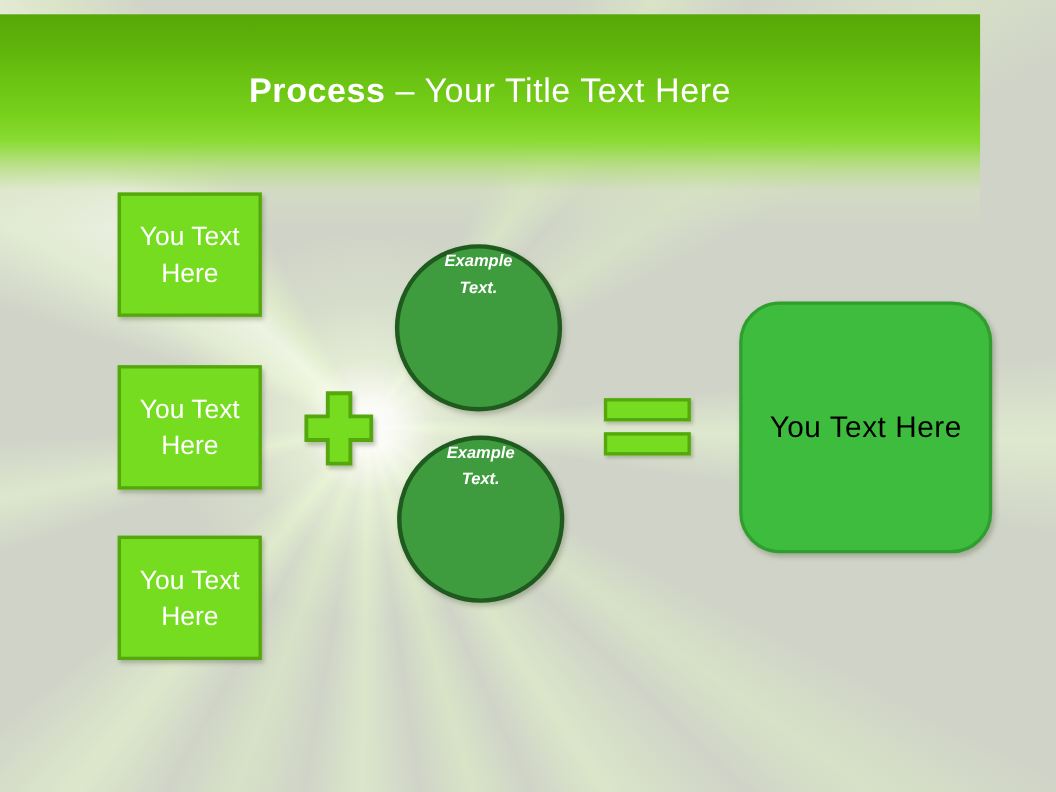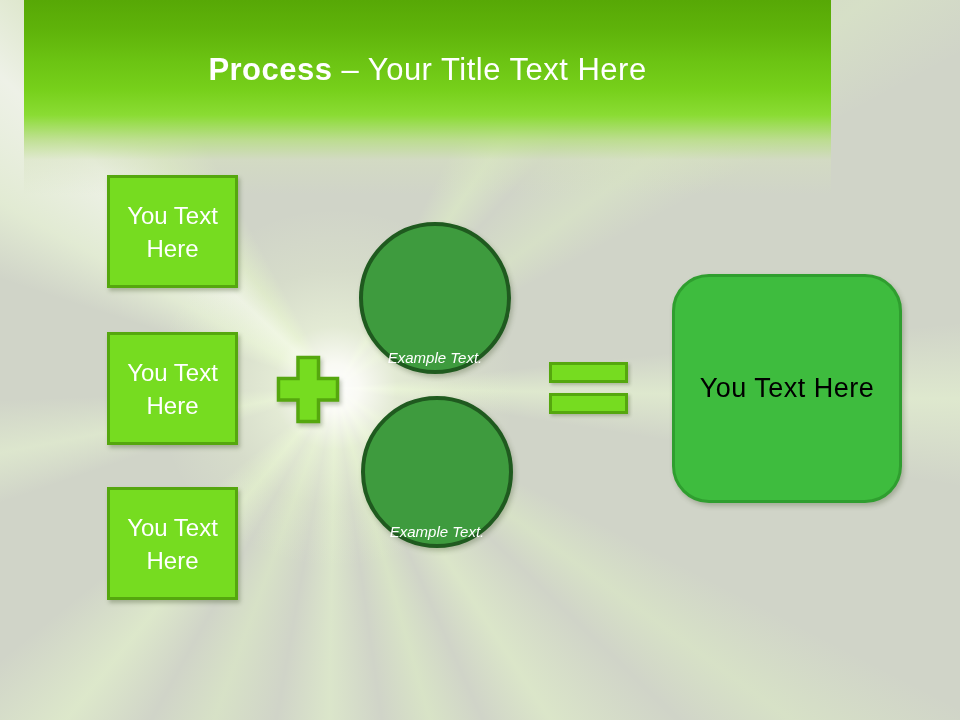--- a/index.html
+++ b/index.html
@@ -27,47 +27,47 @@
         rgba(232,251,205,.45) 181deg, rgba(255,255,255,0) 190deg,
         rgba(228,250,196,.35) 200deg, rgba(255,255,255,0) 209deg,
         rgba(233,251,205,.50) 219deg, rgba(255,255,255,0) 231deg,
         rgba(255,255,255,0) 251deg, rgba(236,252,212,.45) 259deg,
         rgba(255,255,255,0) 268deg, rgba(255,255,255,0) 288deg,
         rgba(240,253,220,.55) 299deg, rgba(252,255,246,.68) 313deg,
         rgba(232,250,200,.45) 323deg, rgba(255,255,255,0) 332deg,
         rgba(255,255,255,0) 360deg);}
 
   
-  .header{position:absolute;top:0;left:0;width:807px;height:200px;
+  .header{position:absolute;top:13px;left:0;width:891px;height:200px;
     background:linear-gradient(to bottom,
       var(--header-top,#57a806) 0px, #5fb30a 30px, var(--header-mid,#6cc413) 62px,
       #77d01b 90px, var(--header-low,#8adc33) 115px,
       rgba(185,222,135,.85) 140px, rgba(214,226,190,.45) 160px,
-      rgba(210,214,200,0) 195px);margin-left:24px;}
+      rgba(210,214,200,0) 195px);}
 
   .title{position:absolute;top:52px;left:0;width:100%;margin:0;text-align:center;
          color:var(--title-color,#fff);font-size:31px;font-weight:400;letter-spacing:.5px;}
   .title .t-bold{font-weight:700;margin-right:9px;}
 
   .sq{position:absolute;left:107px;width:131px;height:113px;box-sizing:border-box;
       background:var(--bright-green,#76dc20);border:3px solid var(--bright-green-border,#55a70e);
       display:flex;align-items:center;justify-content:center;text-align:center;
       color:var(--square-text,#fff);font-size:24px;line-height:33px;padding:0 12px;
       box-shadow:2px 3px 4px rgba(70,90,45,.35);}
   .sq1{top:175px}.sq2{top:332px}.sq3{top:487px}
 
   .plus{position:absolute;left:276px;top:355px;
         filter:drop-shadow(2px 3px 2px rgba(70,90,45,.35));}
   .plus path{fill:var(--bright-green,#76dc20);stroke:var(--bright-green-border,#55a70e);
              stroke-width:3.5;}
 
   .circle{position:absolute;width:152px;height:152px;border-radius:50%;box-sizing:border-box;
       background:var(--circle-green,#3e9b3e);border:4px solid var(--circle-border,#1f5a1f);
-      display:flex;align-items:flex-end;justify-content:center;text-align:center;
-      color:var(--circle-text,#fff);font-size:15px;font-weight:400;font-style:italic;
+      display:flex;align-items:flex-start;justify-content:center;text-align:center;
+      color:var(--circle-text,#fff);font-size:15px;font-weight:700;font-style:italic;
       line-height:24px;box-shadow:2px 3px 5px rgba(60,80,40,.3);}
   .circle .lbl{width:100px;}
   .c1{left:359px;top:222px}
   .c2{left:361px;top:396px}
 
   .eq-bar{position:absolute;left:549px;width:79px;height:21px;box-sizing:border-box;
       background:var(--bright-green,#76dc20);border:3px solid var(--bright-green-border,#55a70e);
       box-shadow:2px 2px 3px rgba(70,90,45,.3);}
   .eq1{top:362px}.eq2{top:393px}
 

